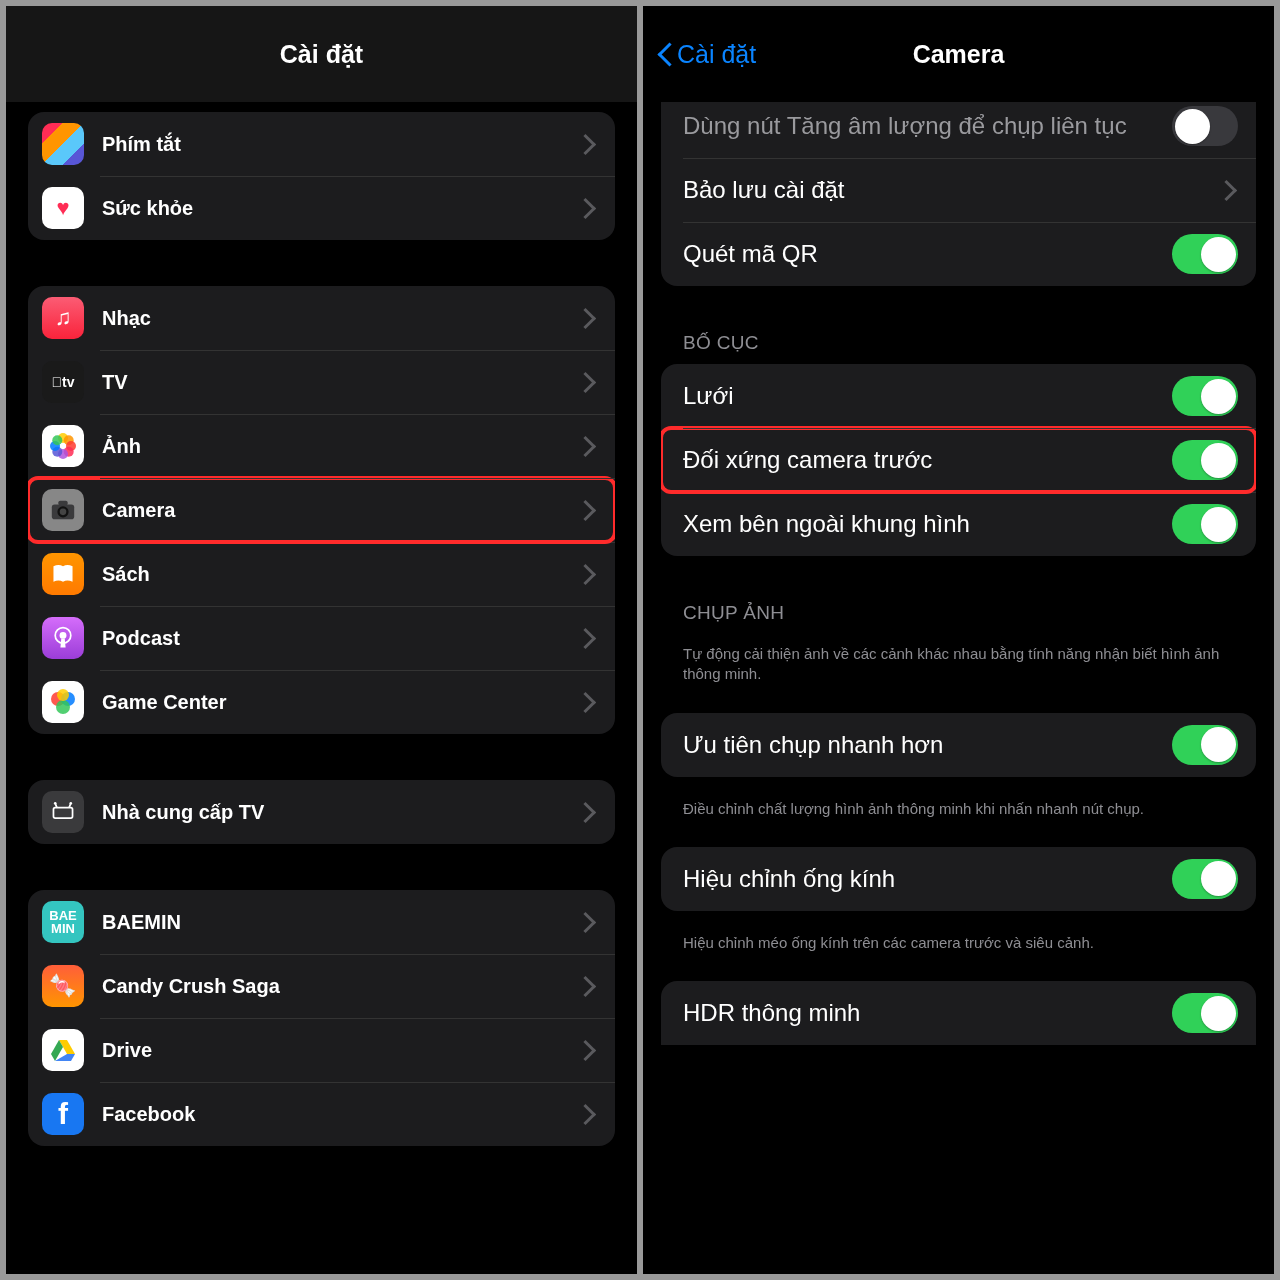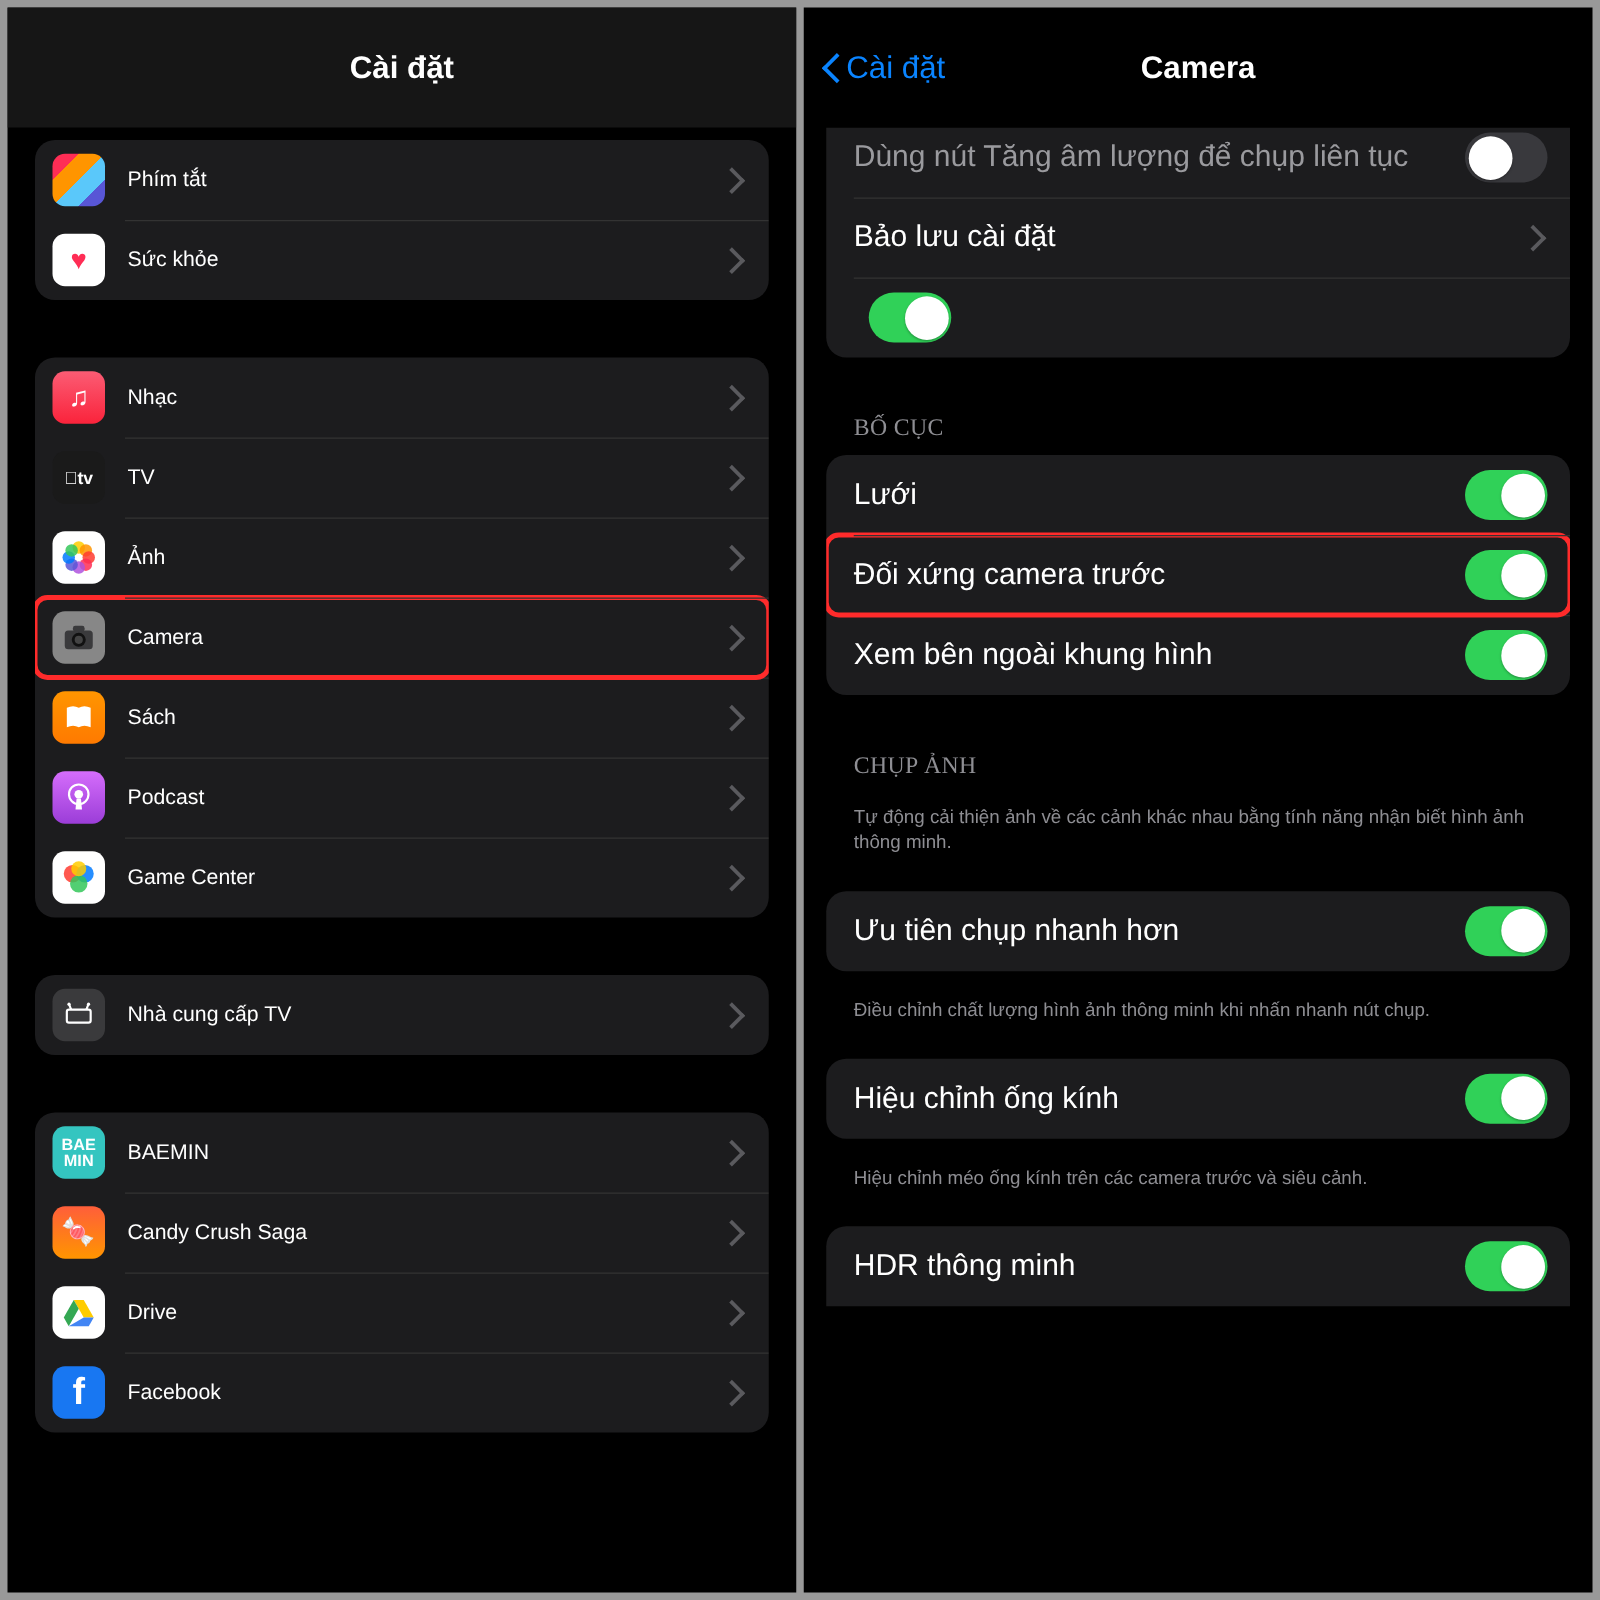--- a/index.html
+++ b/index.html
@@ -90,22 +90,22 @@
     margin-right: 18px;
     flex-shrink: 0;
     display: flex;
     align-items: center;
     justify-content: center;
     font-size: 22px;
     color: #fff;
   }
   .label {
     flex: 1;
-    font-size: 17px;
-    font-weight: 400;
+    font-size: 20px;
+    font-weight: 700;
     padding: 14px 0;
     line-height: 1.25;
   }
   .chev {
     width: 12px; height: 20px;
     position: relative;
     flex-shrink: 0;
     margin-left: 8px;
   }
   .chev::before {
@@ -173,21 +173,20 @@
     box-shadow: 0 1px 2px rgba(0,0,0,0.3);
   }
   .toggle.on::after { right: 2.5px; }
   .toggle.off::after { left: 2.5px; }
   .section-header {
     color: #8e8e93;
     font-size: 19px;
     text-transform: uppercase;
     padding: 34px 22px 10px 22px;
     letter-spacing: 0.3px;
-    font-family: Liberation Serif, serif;
   }
   .footer {
     color: #8e8e93;
     font-size: 15px;
     padding: 10px 22px 0 22px;
     line-height: 1.35;
   }
   
   .ic-shortcuts { background: linear-gradient(135deg,#ff2d55 0 25%,#ff9500 25% 50%,#5ac8fa 50% 75%,#5856d6 75%); }
   .ic-health { background: #fff; color: #ff2d55; }
@@ -366,20 +365,21 @@
     <div class="rgroup partial-top" style="border-top-left-radius:0;border-top-right-radius:0;">
       <div class="rrow">
         <div class="rlabel">Dùng nút Tăng âm lượng để chụp liên tục</div>
         <div class="toggle off"></div>
       </div>
       <div class="rrow">
         <div class="rlabel">Bảo lưu cài đặt</div>
         <div class="chev"></div>
       </div>
       <div class="rrow">
+        <div class="rlabel">Quét mã QR</div>
         <div class="toggle on"></div>
       </div>
     </div>
 
     <div class="section-header">BỐ CỤC</div>
     <div class="rgroup">
       <div class="rrow">
         <div class="rlabel">Lưới</div>
         <div class="toggle on"></div>
       </div>

